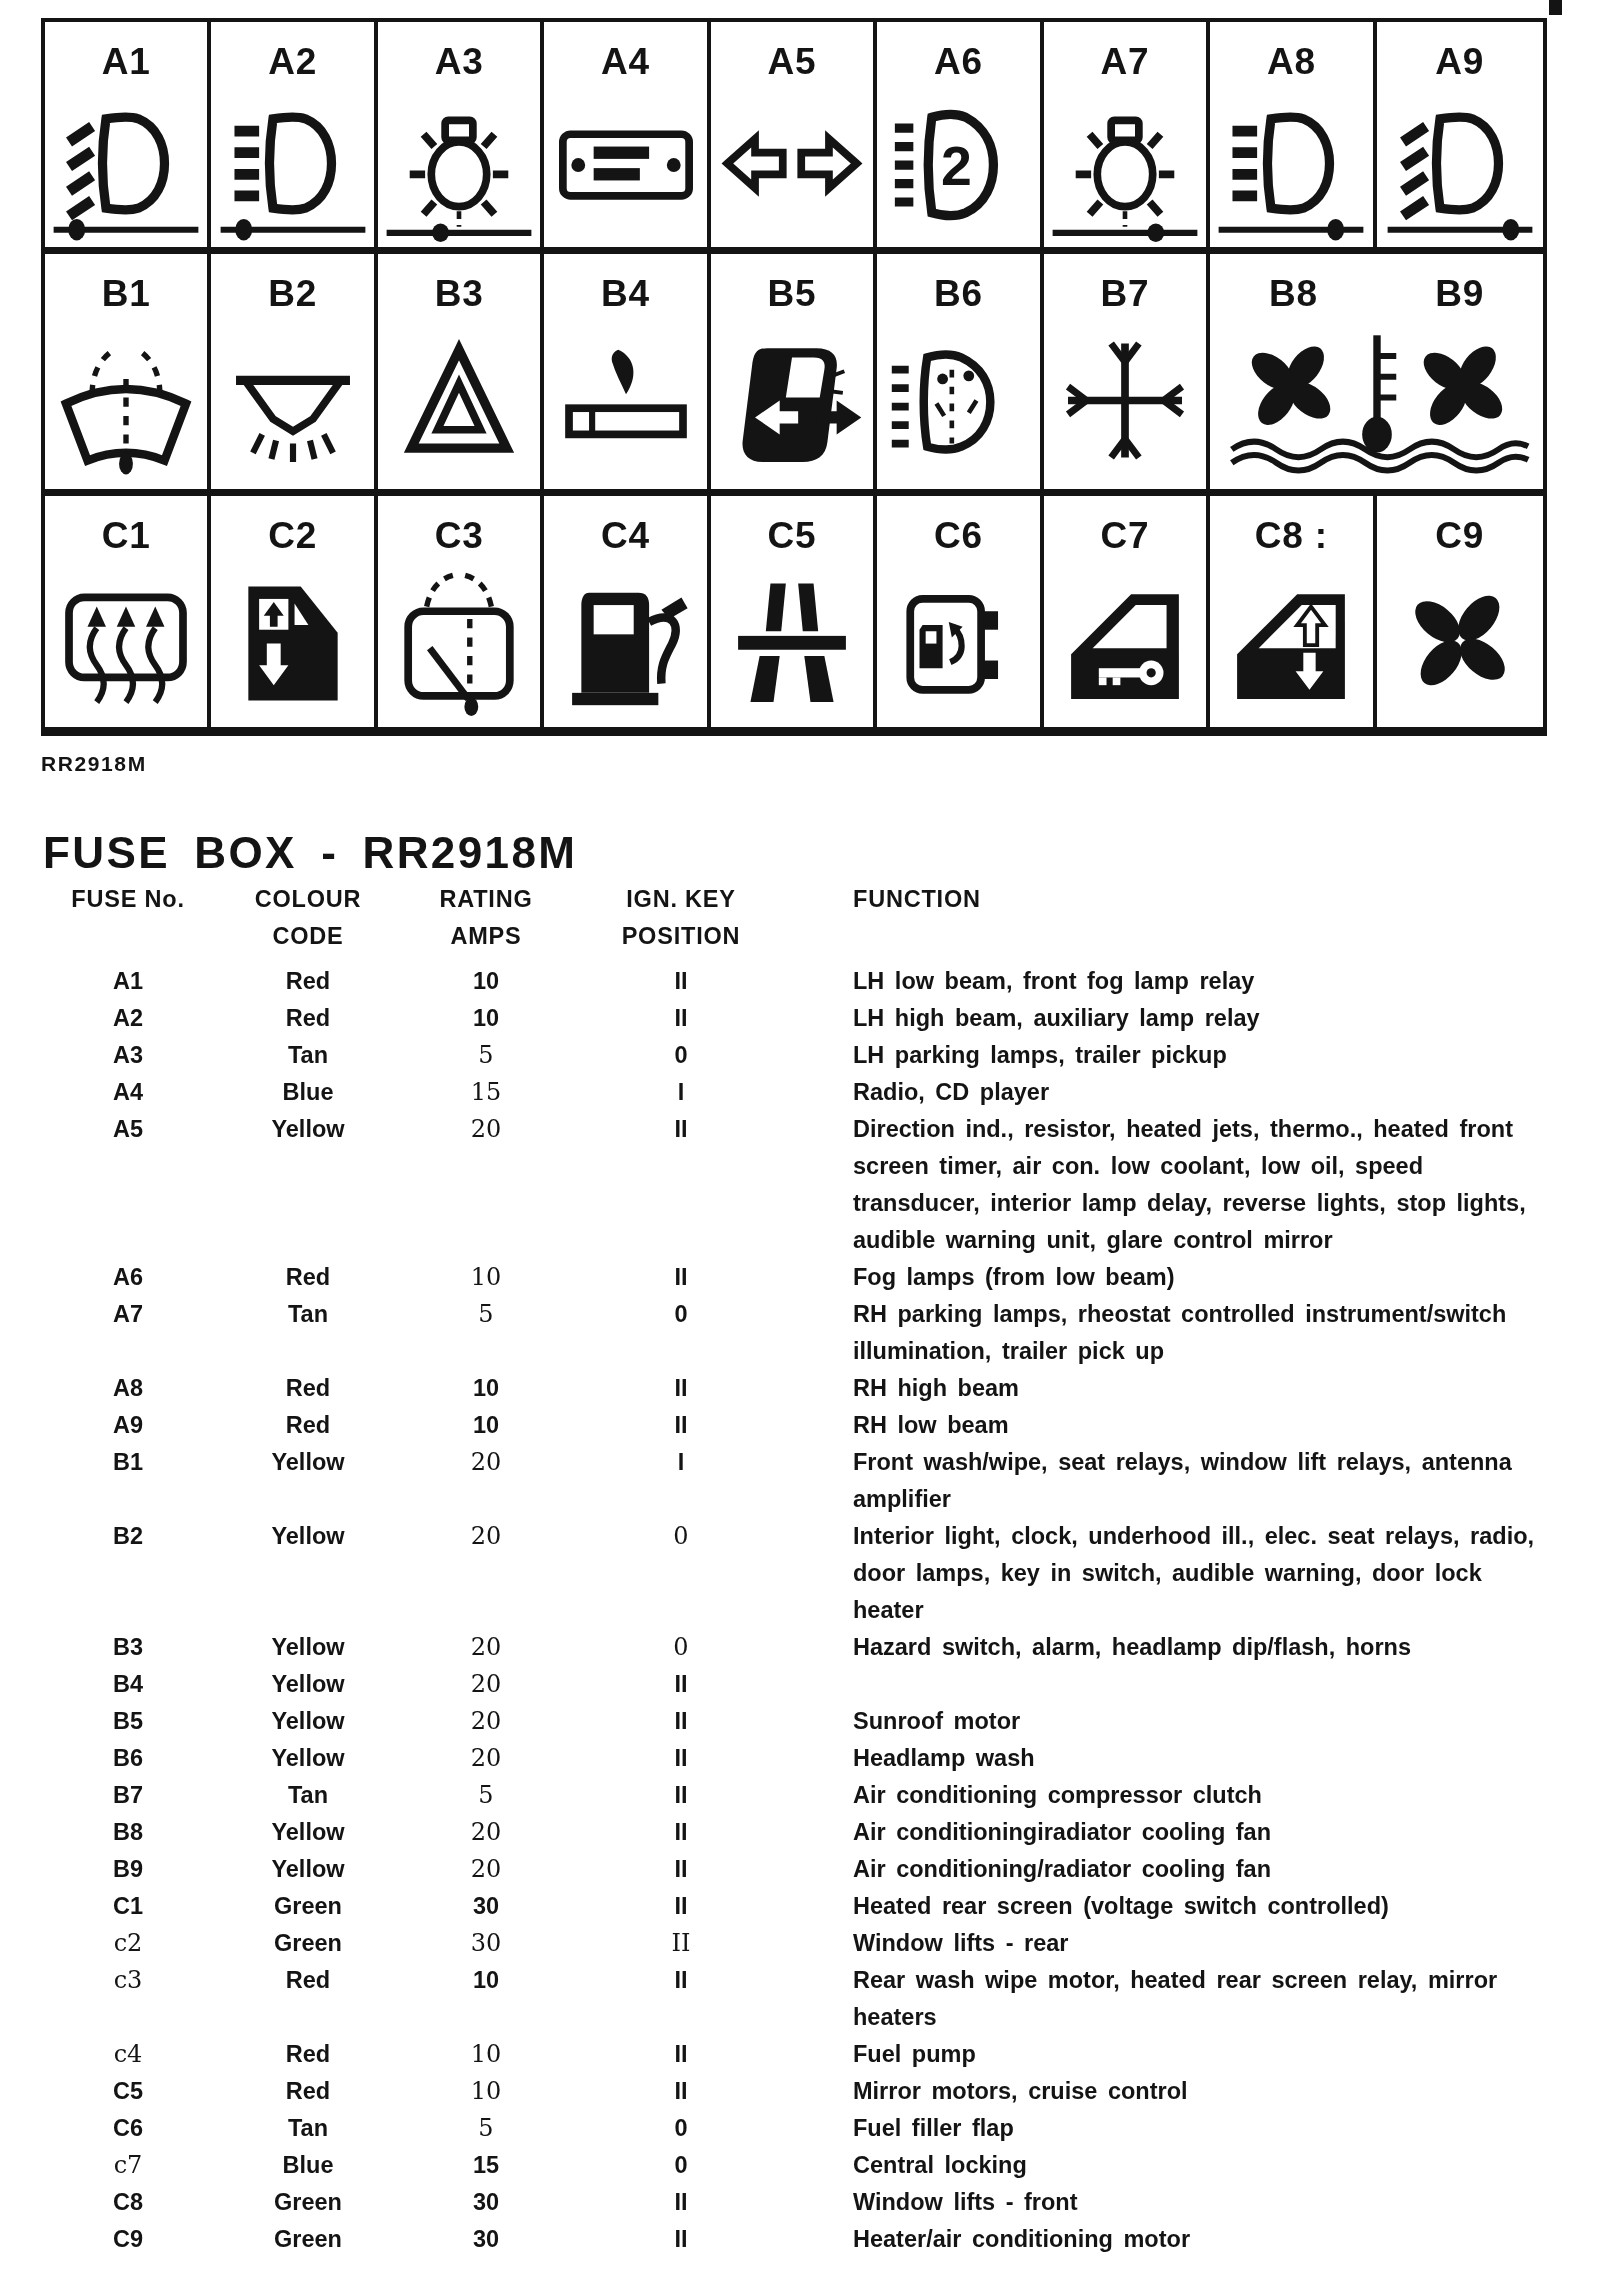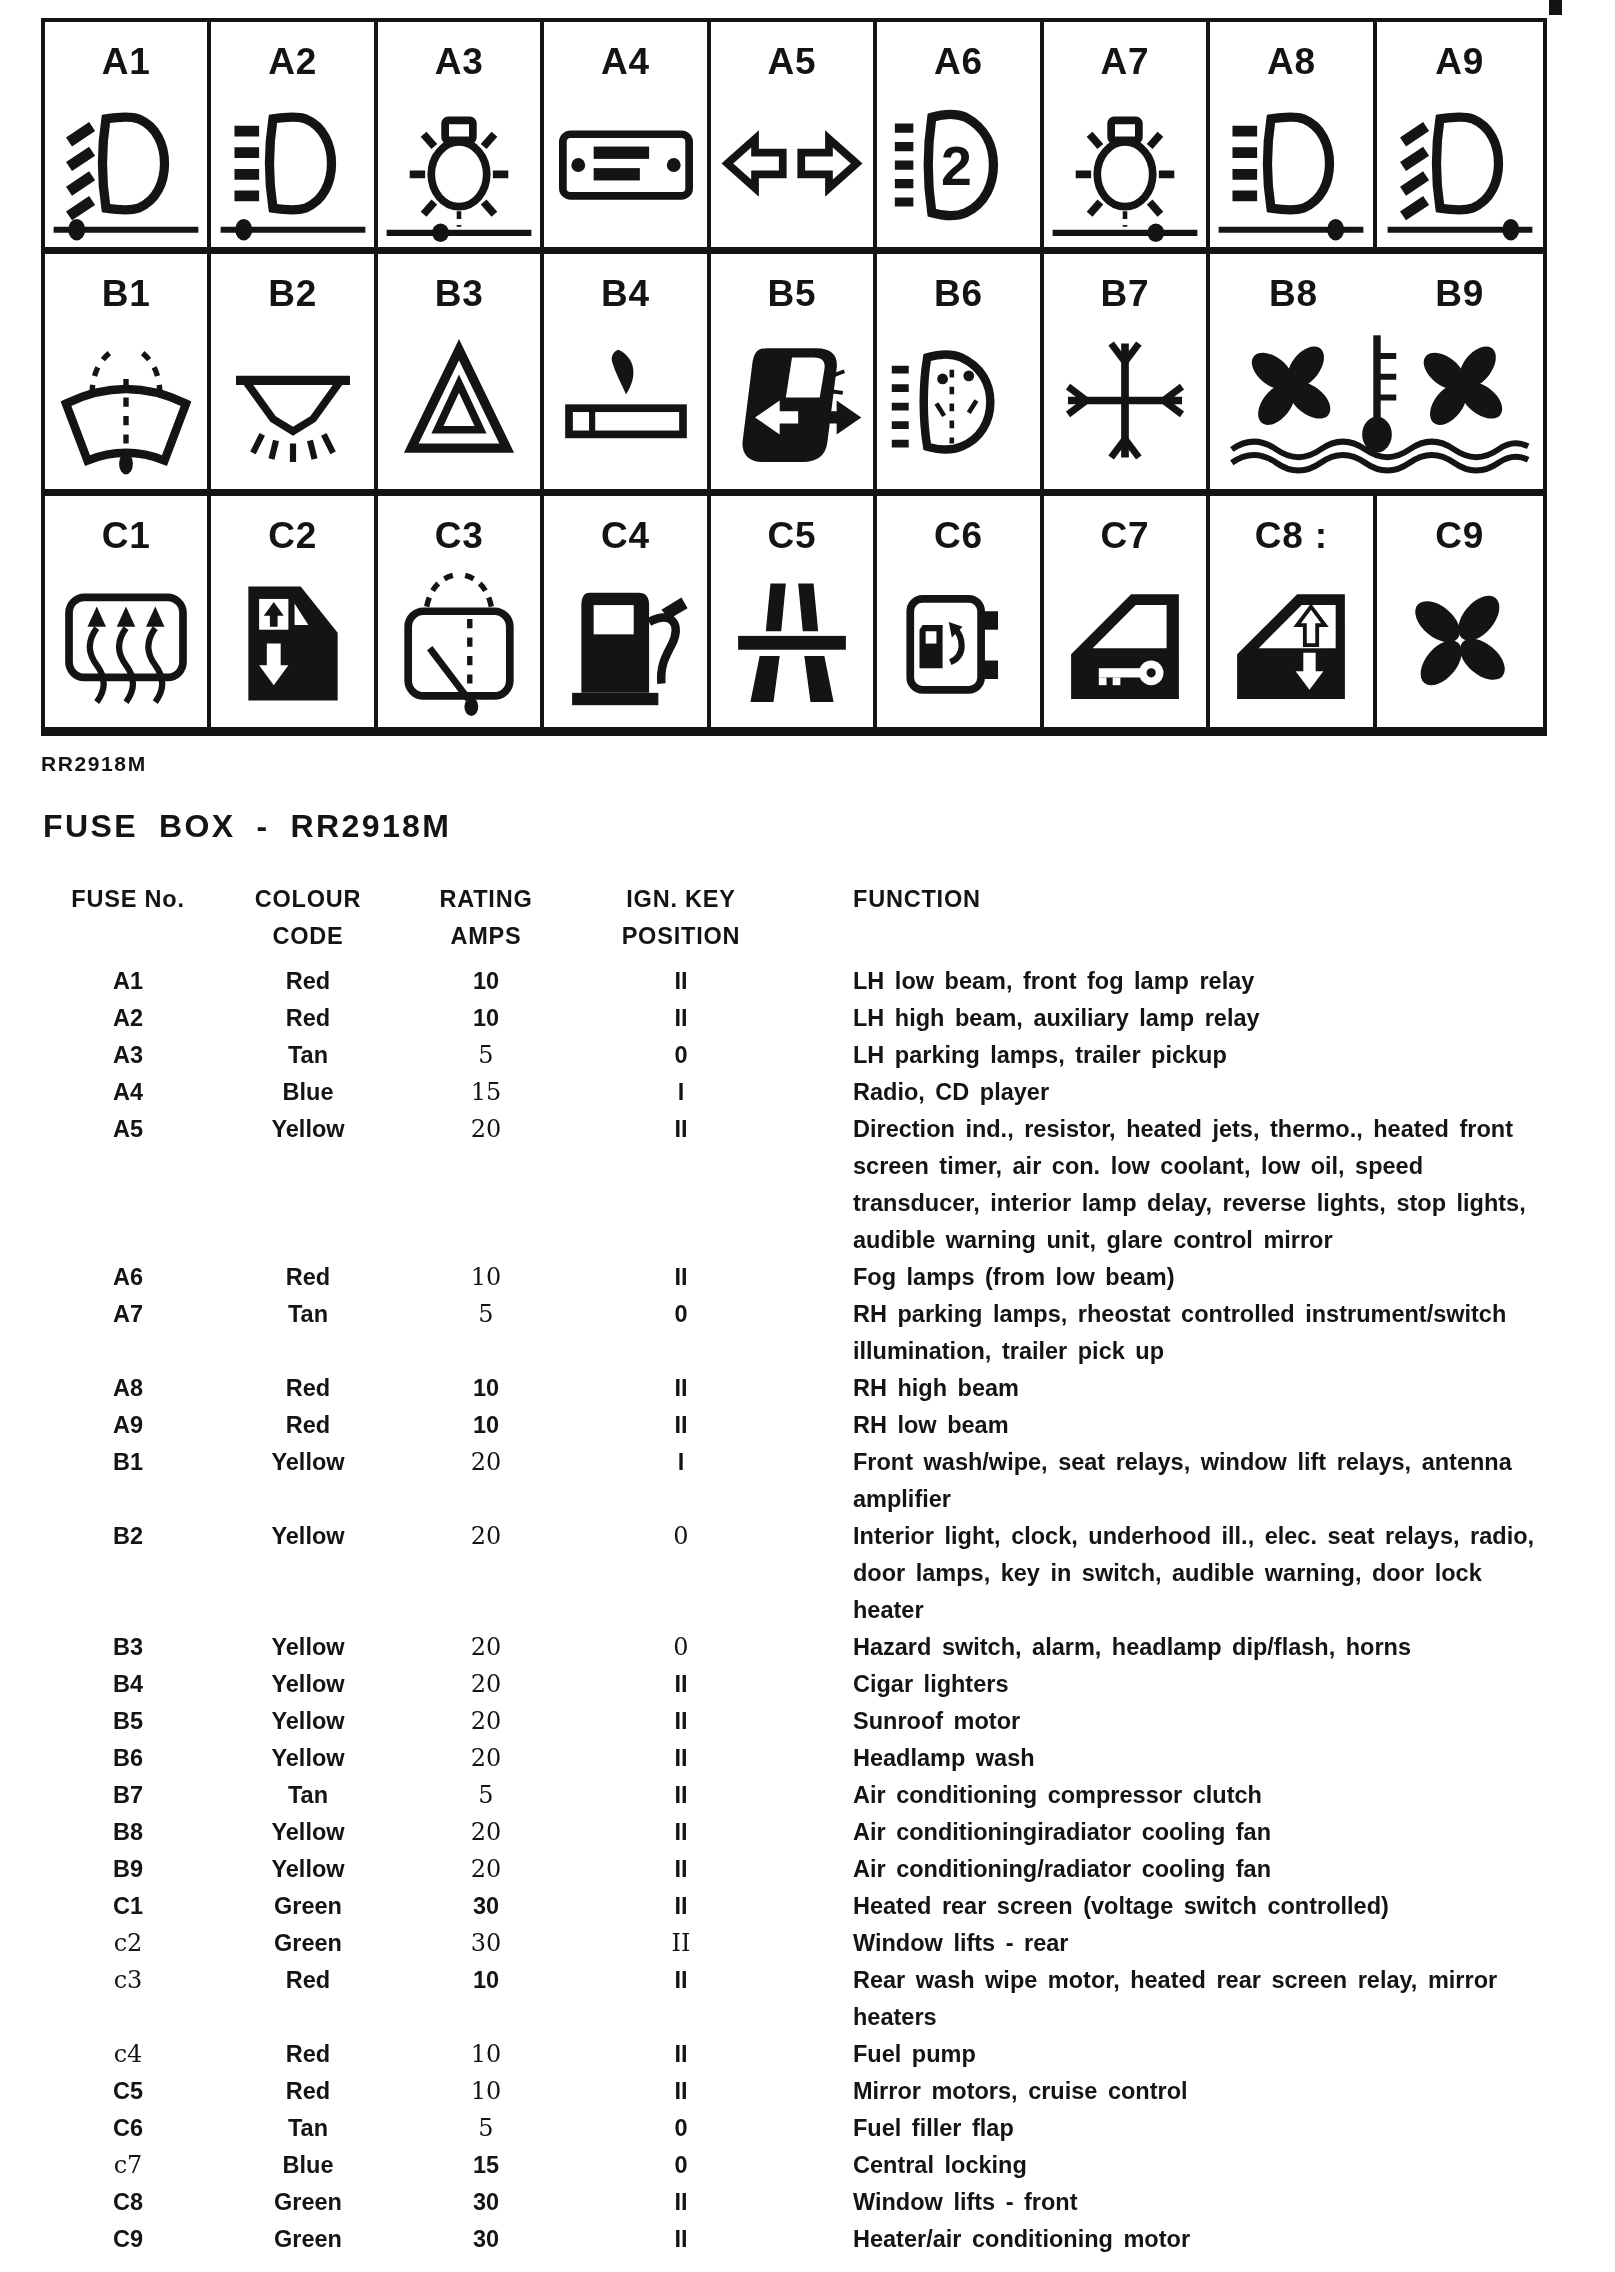--- a/index.html
+++ b/index.html
@@ -18,21 +18,21 @@
   .flabel{margin-top:21px;font-size:37px;font-weight:bold;letter-spacing:0.8px;line-height:1;}
   .flabel2{display:flex;width:100%;margin-top:21px;}
   .flabel2 span{width:50%;text-align:center;font-size:37px;font-weight:bold;letter-spacing:0.8px;line-height:1;}
   .ficon{flex:1;display:flex;align-items:center;justify-content:center;width:100%;}
   .ficon svg{width:154px;height:159px;color:#141414;}
   .ficon.wide svg{width:326px;height:159px;}
   .ficon svg text{font-family:"Liberation Sans",sans-serif;}
 
   
   .fig-ref{position:absolute;left:41px;top:752px;font-size:21px;font-weight:bold;letter-spacing:1.6px;}
-  .page-title{position:absolute;left:43px;top:808px;font-size:32px;font-weight:bold;letter-spacing:2.4px;word-spacing:9.7px;}
+  .page-title{position:absolute;left:43px;top:828px;font-size:44px;font-weight:bold;letter-spacing:2.4px;word-spacing:9.7px;}
 
   
   .ftable{position:absolute;left:0;top:881px;width:1606px;font-size:23.5px;font-weight:bold;color:#141414;}
   .thead-line,.trow{display:flex;align-items:flex-start;line-height:37px;}
   .thead-line{letter-spacing:0.8px;}
   .trows{margin-top:8px;}
   .f-no {width:162px;margin-left:47px;text-align:center;flex:none;}
   .f-col{width:162px;margin-left:18px;text-align:center;flex:none;}
   .f-rat{width:154px;margin-left:20px;text-align:center;flex:none;}
   .f-ign{width:154px;margin-left:41px;text-align:center;flex:none;}
@@ -477,21 +477,20 @@
     <span class="f-col">Yellow</span>
     <span class="f-rat serif">20</span>
     <span class="f-ign serif">0</span>
     <span class="f-fn">Hazard switch, alarm, headlamp dip/flash, horns</span>
   </div>
         <div class="trow">
     <span class="f-no">B4</span>
     <span class="f-col">Yellow</span>
     <span class="f-rat serif">20</span>
     <span class="f-ign">II</span>
-    <span class="f-fn">Cigar lighters</span>
   </div>
         <div class="trow">
     <span class="f-no">B5</span>
     <span class="f-col">Yellow</span>
     <span class="f-rat serif">20</span>
     <span class="f-ign">II</span>
     <span class="f-fn">Sunroof motor</span>
   </div>
         <div class="trow">
     <span class="f-no">B6</span>

